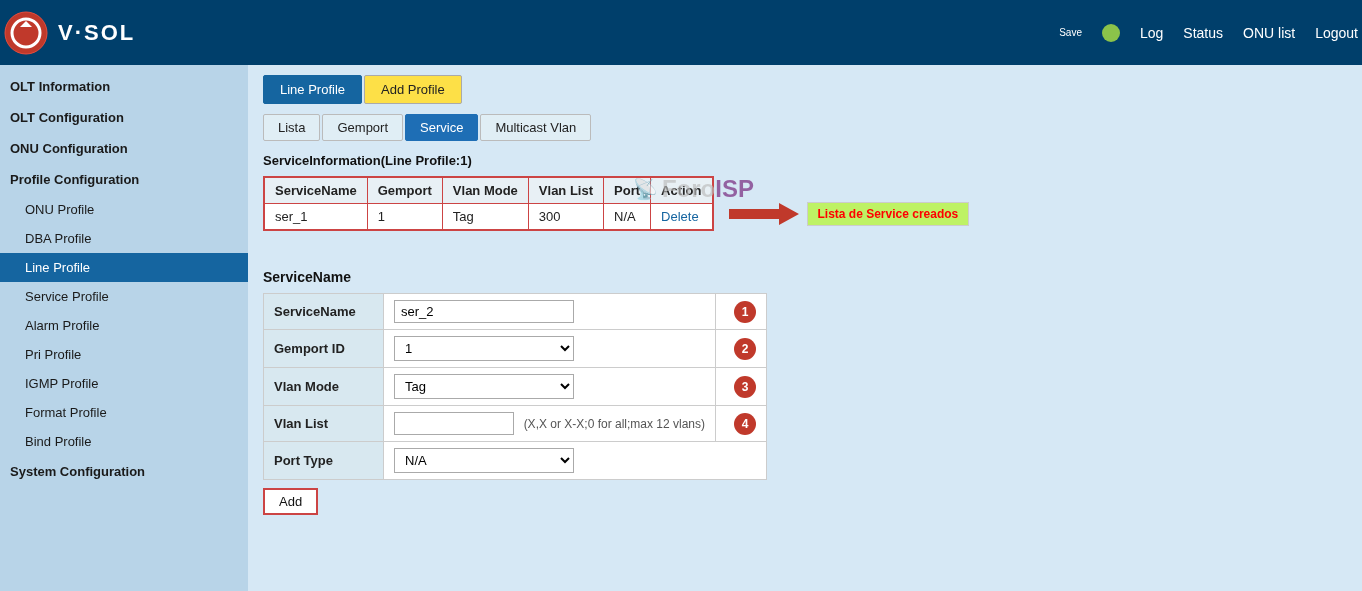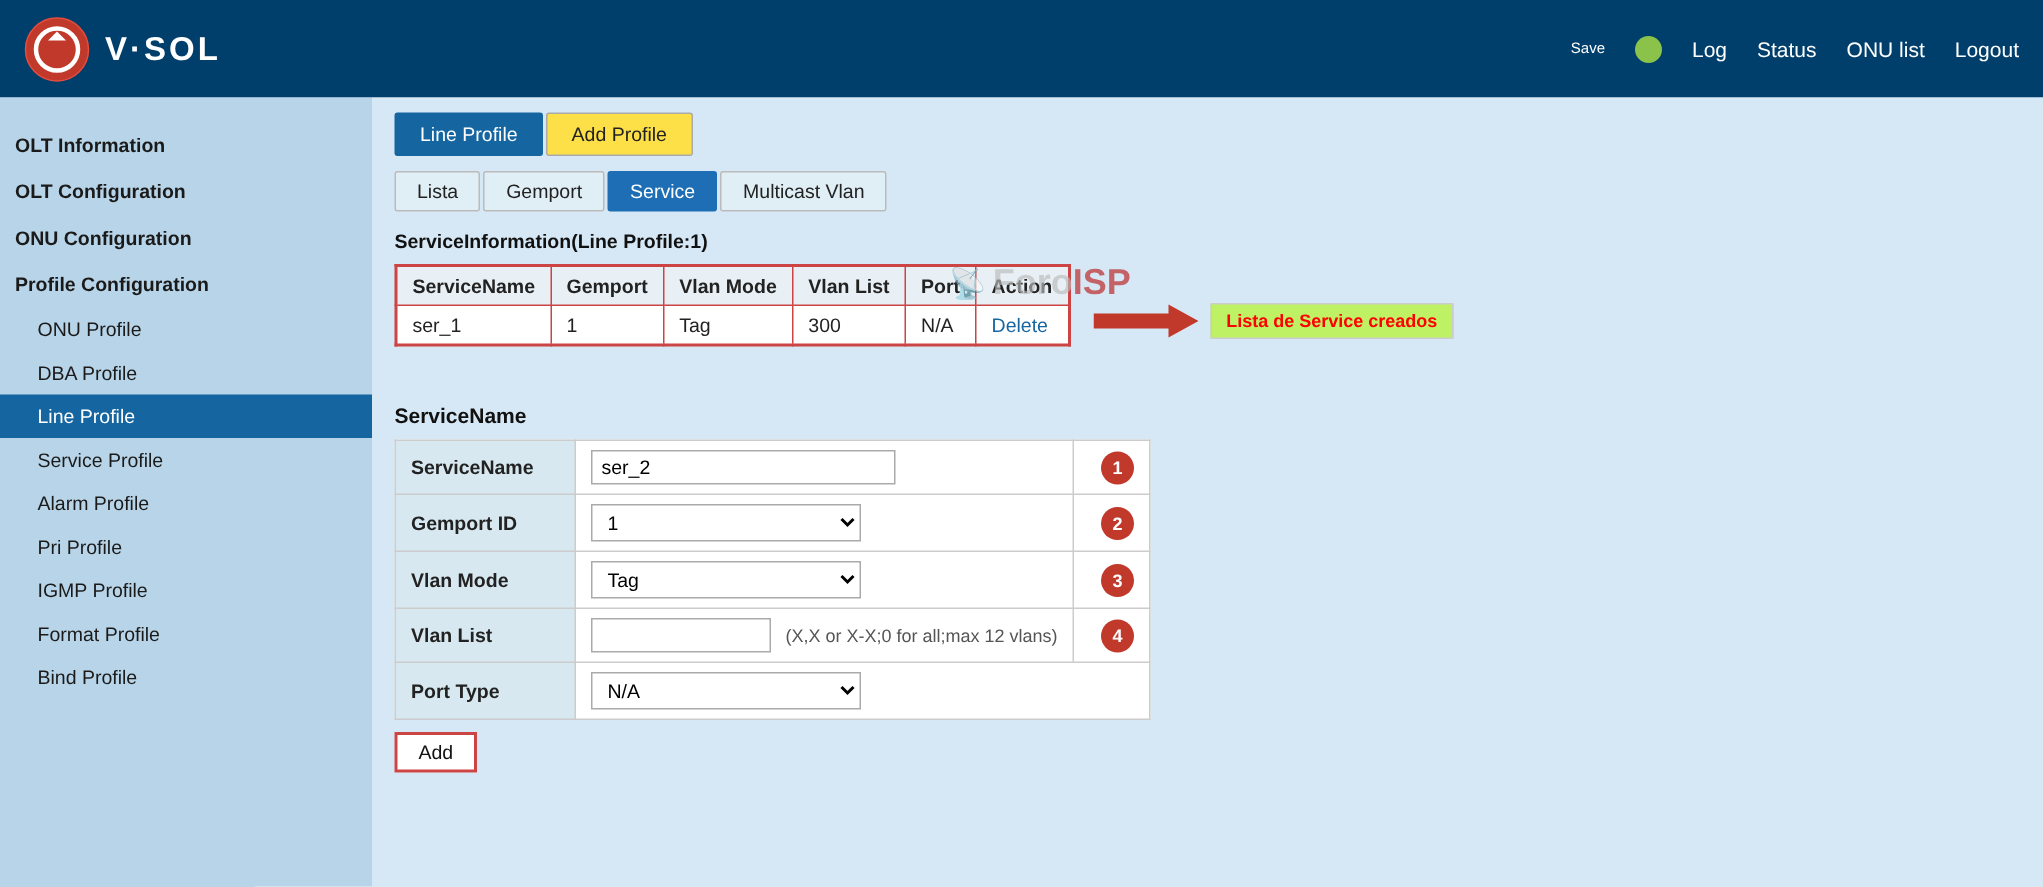--- a/index.html
+++ b/index.html
@@ -5,21 +5,21 @@
     * { margin: 0; padding: 0; box-sizing: border-box; }
     body { font-family: Arial, sans-serif; font-size: 13px; background: #d6e8f5; width: 1362px; min-height: 591px; overflow: hidden; }
 
     
     .header {
       background: #003f6b;
       height: 65px;
       display: flex;
       align-items: center;
       justify-content: space-between;
-      padding: 0 16px;
+      padding: 0 4px;
     }
     .logo-area {
       display: flex;
       align-items: center;
       gap: 10px;
       width: 248px;
     }
     .logo-icon {
       width: 44px;
       height: 44px;
@@ -54,21 +54,21 @@
     .main-layout {
       display: flex;
       height: calc(591px - 65px);
     }
 
     
     .sidebar {
       width: 248px;
       background: #b8d4e8;
       flex-shrink: 0;
-      padding-top: 16px;
+      padding-top: 6px;
     }
     .sidebar-section {
       padding: 8px 10px;
       font-weight: bold;
       color: #1a1a1a;
       font-size: 13px;
       cursor: pointer;
     }
     .sidebar-sub {
       padding: 7px 25px;
@@ -206,21 +206,21 @@
     .form-table td:first-child {
       background: #d8e8f0;
       font-weight: bold;
       width: 120px;
       color: #222;
     }
     .form-table input[type="text"] {
       border: 1px solid #aaa;
       padding: 3px 6px;
       font-size: 13px;
-      width: 203px;
+      width: 180px;
     }
     .form-table select {
       border: 1px solid #aaa;
       padding: 3px 6px;
       font-size: 13px;
       width: 180px;
       background: white;
     }
     .vlan-hint {
       color: #555;
@@ -287,20 +287,21 @@
     <div class="sidebar-section">Profile Configuration</div>
     <div class="sidebar-sub">ONU Profile</div>
     <div class="sidebar-sub">DBA Profile</div>
     <div class="sidebar-sub active">Line Profile</div>
     <div class="sidebar-sub">Service Profile</div>
     <div class="sidebar-sub">Alarm Profile</div>
     <div class="sidebar-sub">Pri Profile</div>
     <div class="sidebar-sub">IGMP Profile</div>
     <div class="sidebar-sub">Format Profile</div>
     <div class="sidebar-sub">Bind Profile</div>
+    <div class="sidebar-section">System Configuration</div>
   </div>
 
   <div class="content">
     <div class="content-wrapper">
 
       <div class="tab-row">
         <button class="tab-btn active">Line Profile</button>
         <button class="tab-btn">Add Profile</button>
       </div>
 
@@ -342,21 +343,21 @@
         <div style="display:flex;align-items:center;gap:8px;">
           <svg width="70" height="30" viewBox="0 0 70 30">
             <polygon points="0,10 50,10 50,4 70,15 50,26 50,20 0,20" fill="#c0392b"></polygon>
           </svg>
           <span class="annotation-label">Lista de Service creados</span>
         </div>
       </div>
 
       <div style="position:absolute;left:370px;top:100px;color:#bbb;font-size:24px;font-weight:bold;opacity:0.65;pointer-events:none;user-select:none;display:flex;align-items:center;gap:4px;">
         <span style="font-size:20px;">📡</span>
-        <span>Foro<span style="color:#b91c1c;">ISP</span></span>
+        <span>Foro<span style="color:#701a75;">ISP</span></span>
       </div>
 
       <div class="add-service-title">ServiceName</div>
 
       <table class="form-table">
         <tbody>
           <tr>
             <td>
               <span>ServiceName</span>
             </td>

